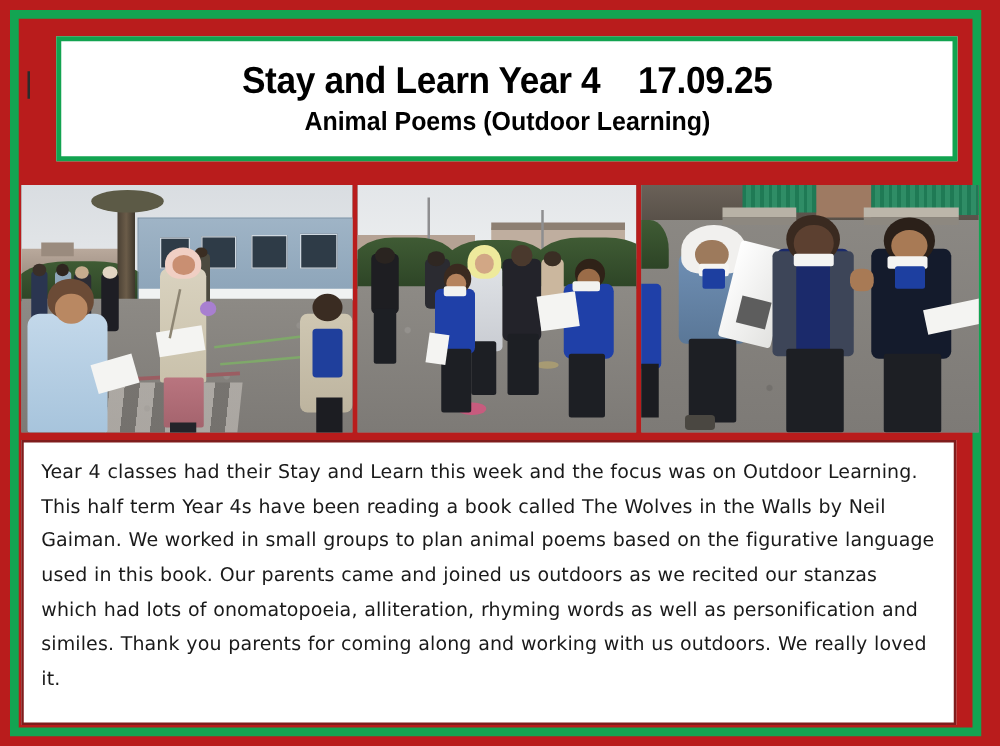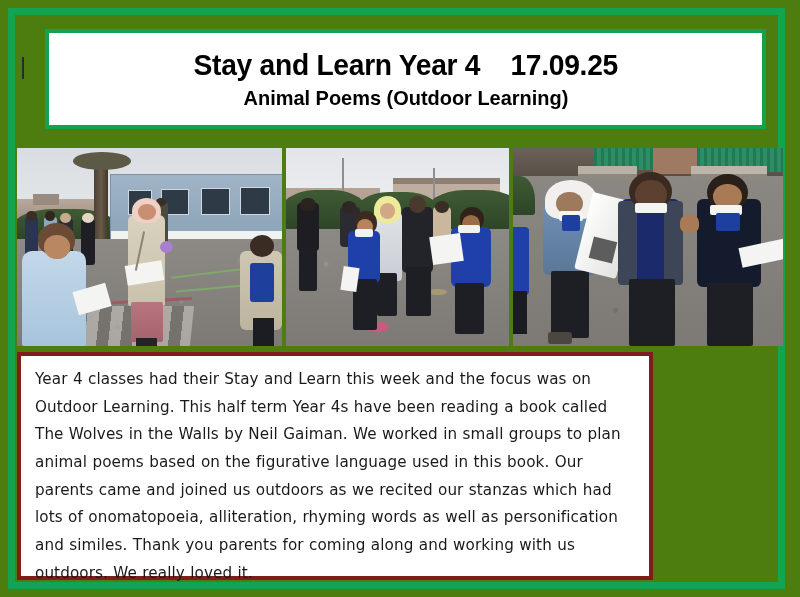--- a/index.html
+++ b/index.html
@@ -11,21 +11,21 @@
     width: 800px;
     height: 597px;
     overflow: hidden;
     font-family: "DejaVu Sans", sans-serif;
   }
 
   .page {
     position: relative;
     width: 800px;
     height: 597px;
-    background: #4d7c0f;
+    background: #b91c1c;
     box-sizing: border-box;
   }
 
   
   .outer-frame {
     position: absolute;
     left: 8px;
     top: 8px;
     width: 777px;
     height: 581px;
@@ -136,23 +136,23 @@
   }
   .legs { position: absolute; background: #1d1f24; border-radius: 2px; }
   .paper { position: absolute; background: #f4f4f2; transform-origin: center; }
   .hijab { position: absolute; border-radius: 50% 50% 40% 40%; }
 
   
   .text-box {
     position: absolute;
     left: 17px;
     top: 352px;
-    width: 636px;
+    width: 748px;
     height: 228px;
-    border: 4px solid #7f1d1d;
+    border: 2px solid #7f1d1d;
     box-sizing: border-box;
     background: #ffffff;
     padding: 10px 14px 8px 14px;
   }
   .body-text {
     font-family: "DejaVu Sans", sans-serif;
     font-size: 15.2px;
     line-height: 1.82;
     color: #1a1a1a;
     text-align: left;

